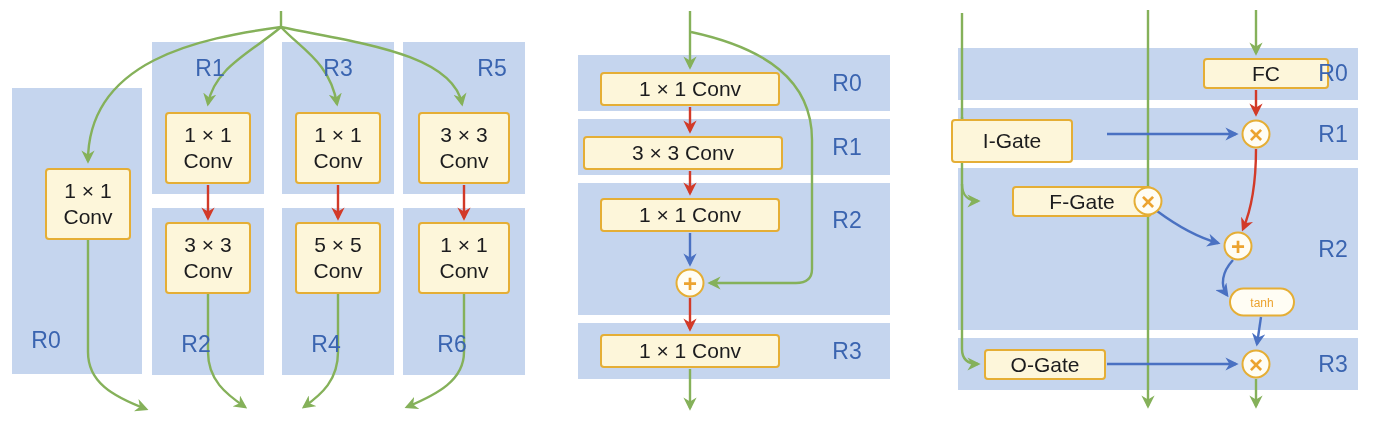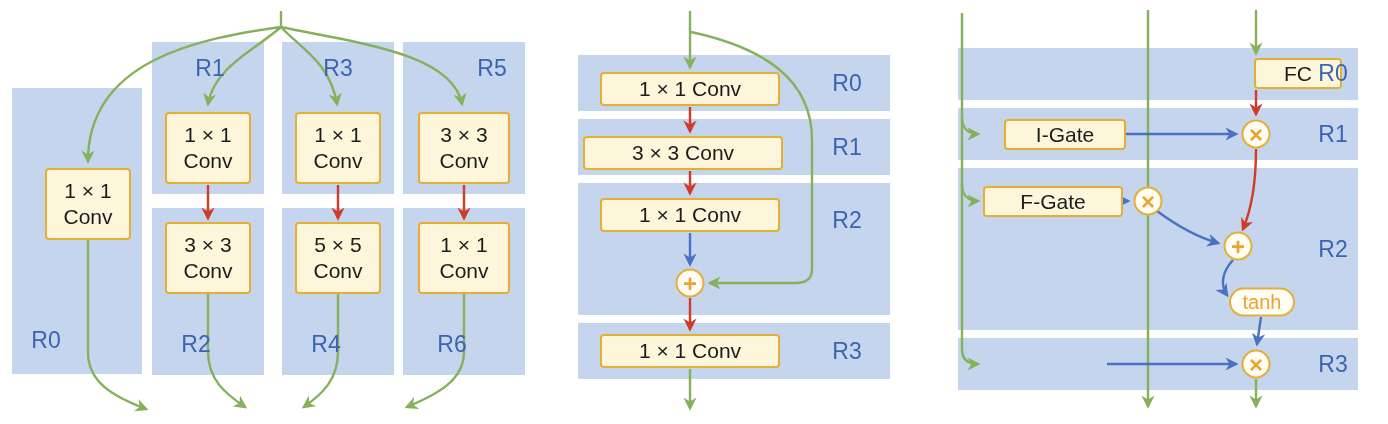--- a/index.html
+++ b/index.html
@@ -27,21 +27,21 @@
     position:absolute; width:29px; height:29px; border-radius:50%;
     background:#fffdf4; border:2.5px solid #e5ae35;
     color:#eca32f; font-weight:bold; font-size:24px; line-height:1;
     display:flex; align-items:center; justify-content:center;
     transform:translate(-50%,-50%);
   }
 
   .tanh-oval {
     position:absolute; width:66px; height:29px; border-radius:15px;
     background:#fffdf4; border:2px solid #e5ae35;
-    color:#eca32f; font-size:20px;
+    color:#eca32f; font-size:12px;
     display:flex; align-items:center; justify-content:center;
     transform:translate(-50%,-50%);
   }
 </style>
 </head>
 <body>
 
 <div class="canvas">
 
   <div class="region" style="left:12px;top:88px;width:130px;height:286px"></div>
@@ -170,23 +170,24 @@
   <div class="nbox single" style="left:583px;top:136px;width:200px;height:34px">3 × 3 Conv</div>
   <div class="nbox single" style="left:600px;top:198px;width:180px;height:34px">1 × 1 Conv</div>
   <div class="opcircle" style="left:690px;top:283px">+</div>
   <div class="nbox single" style="left:600px;top:334px;width:180px;height:34px">1 × 1 Conv</div>
 
   <div class="rlabel" style="left:847px;top:83px">R0</div>
   <div class="rlabel" style="left:847px;top:147px">R1</div>
   <div class="rlabel" style="left:847px;top:220px">R2</div>
   <div class="rlabel" style="left:847px;top:351px">R3</div>
 
-  <div class="nbox single" style="left:1254px;top:58px;width:88px;height:31px">FC</div>
-  <div class="nbox single" style="left:1004px;top:119px;width:122px;height:31px">I-Gate</div>
-  <div class="nbox single" style="left:983px;top:186px;width:140px;height:31px">F-Gate</div>
+  <div class="nbox single" style="left:1203px;top:58px;width:126px;height:31px">FC</div>
+  <div class="nbox single" style="left:951px;top:119px;width:122px;height:44px">I-Gate</div>
+  <div class="nbox single" style="left:1012px;top:186px;width:140px;height:31px">F-Gate</div>
+  <div class="nbox single" style="left:984px;top:349px;width:122px;height:31px">O-Gate</div>
 
   <div class="opcircle" style="left:1256px;top:134px">×</div>
   <div class="opcircle" style="left:1148px;top:201px">×</div>
   <div class="opcircle" style="left:1238px;top:246px">+</div>
   <div class="tanh-oval" style="left:1262px;top:302px">tanh</div>
   <div class="opcircle" style="left:1256px;top:364px">×</div>
 
   <div class="rlabel" style="left:1333px;top:73px">R0</div>
   <div class="rlabel" style="left:1333px;top:134px">R1</div>
   <div class="rlabel" style="left:1333px;top:249px">R2</div>

